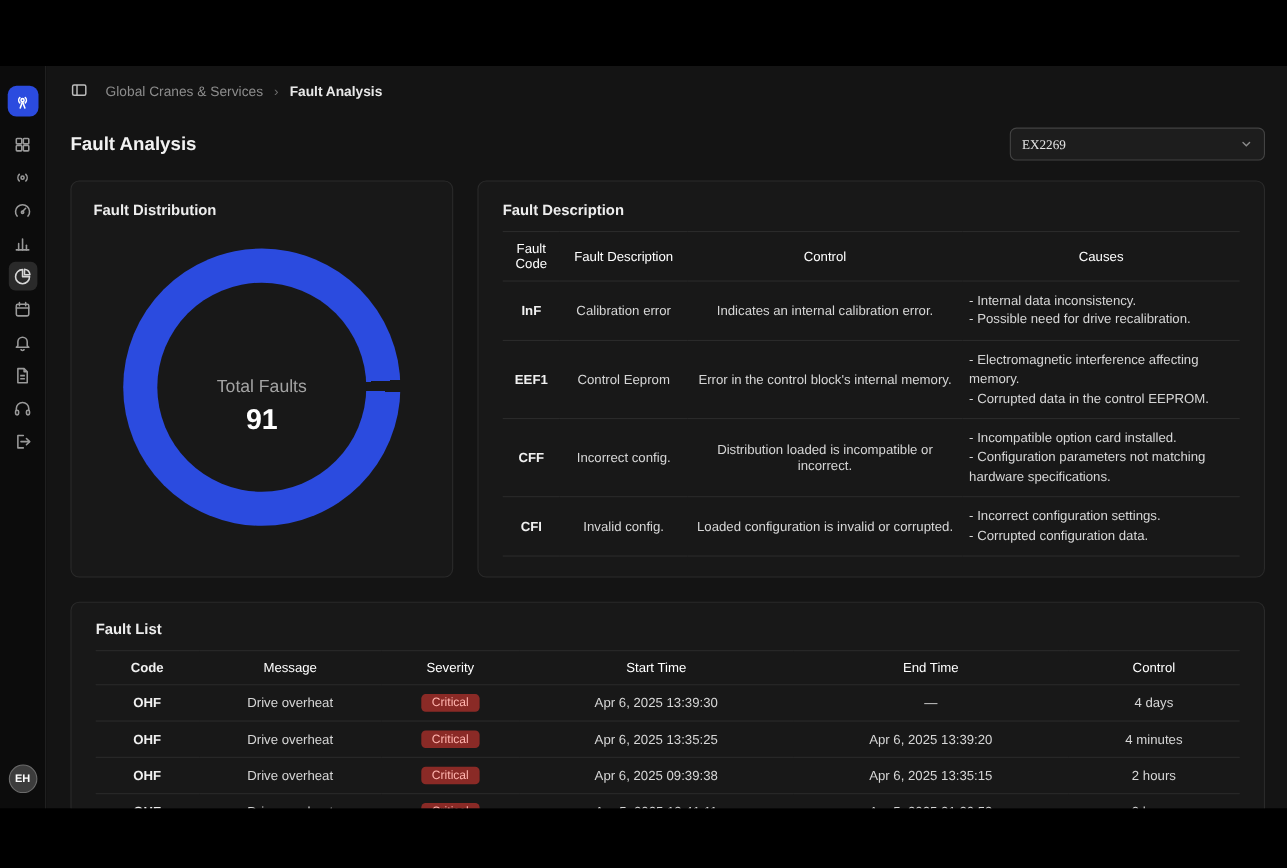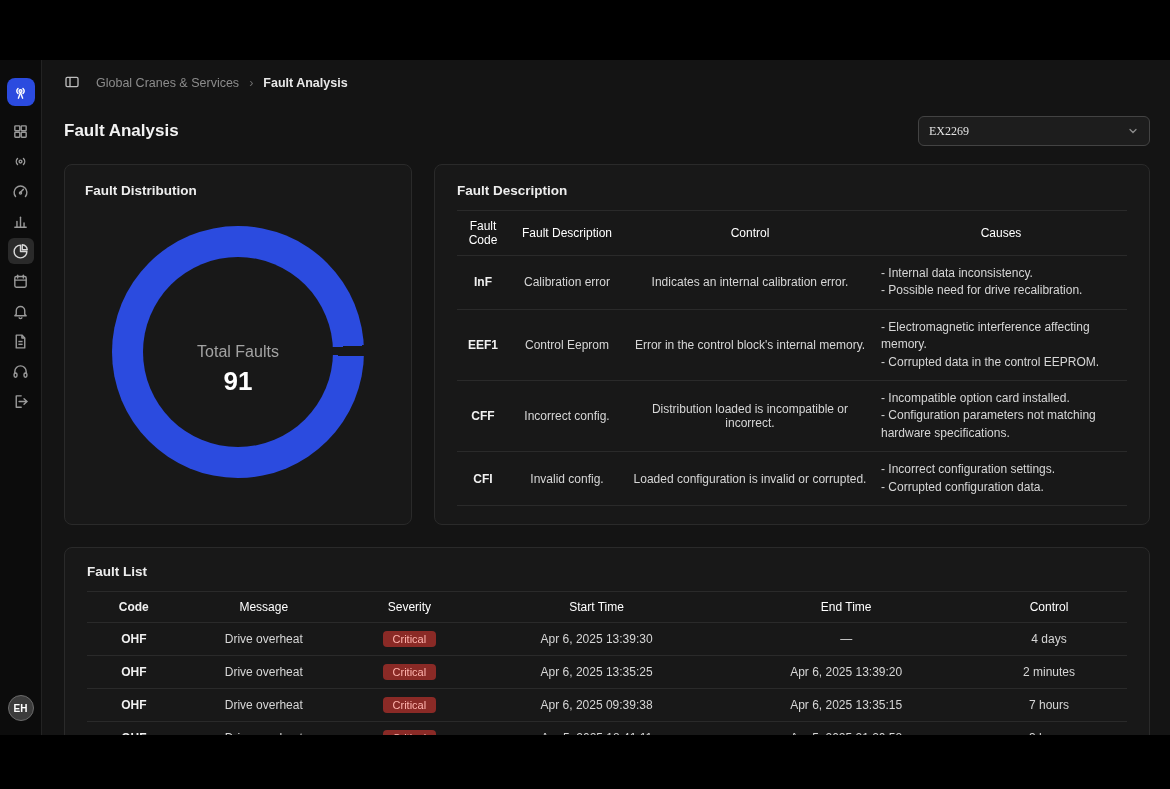--- a/index.html
+++ b/index.html
@@ -291,32 +291,32 @@
             </tr>
 
             <tr>
               <td class="fl-code">OHF</td>
               <td class="fl-msg">Drive overheat</td>
               <td class="fl-sev">
                 <span class="badge">Critical</span>
               </td>
               <td class="fl-start">Apr 6, 2025 13:35:25</td>
               <td class="fl-end">Apr 6, 2025 13:39:20</td>
-              <td class="fl-dur">2 minutes</td>
+              <td class="fl-dur">4 minutes</td>
             </tr>
 
             <tr>
               <td class="fl-code">OHF</td>
               <td class="fl-msg">Drive overheat</td>
               <td class="fl-sev">
                 <span class="badge">Critical</span>
               </td>
               <td class="fl-start">Apr 6, 2025 09:39:38</td>
               <td class="fl-end">Apr 6, 2025 13:35:15</td>
-              <td class="fl-dur">7 hours</td>
+              <td class="fl-dur">2 hours</td>
             </tr>
 
             <tr>
               <td class="fl-code">OHF</td>
               <td class="fl-msg">Drive overheat</td>
               <td class="fl-sev">
                 <span class="badge">Critical</span>
               </td>
               <td class="fl-start">Apr 5, 2025 18:41:11</td>
               <td class="fl-end">Apr 5, 2025 21:20:58</td>

